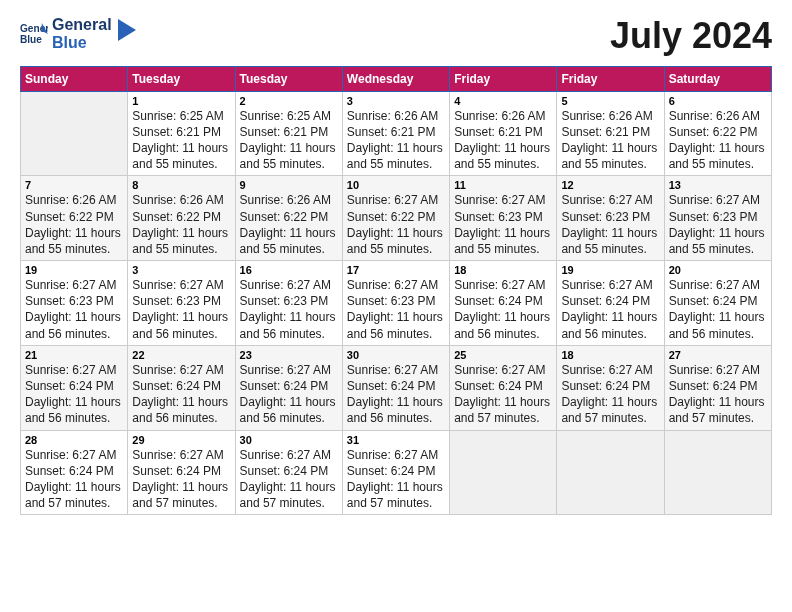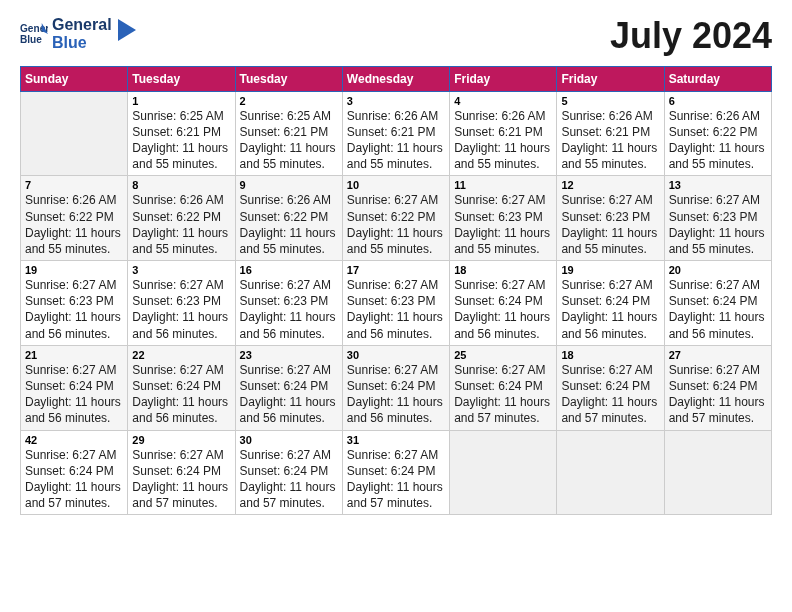--- a/index.html
+++ b/index.html
@@ -318,21 +318,21 @@
           <td>
             <span class="day-num">27</span>
             <div class="day-info" style="white-space: pre-line;">Sunrise: 6:27 AM
 Sunset: 6:24 PM
 Daylight: 11 hours
 and 57 minutes.</div>
           </td>
         </tr>
         <tr>
           <td>
-            <span class="day-num">42</span>
+            <span class="day-num">28</span>
             <div class="day-info" style="white-space: pre-line;">Sunrise: 6:27 AM
 Sunset: 6:24 PM
 Daylight: 11 hours
 and 57 minutes.</div>
           </td>
           <td>
             <span class="day-num">29</span>
             <div class="day-info" style="white-space: pre-line;">Sunrise: 6:27 AM
 Sunset: 6:24 PM
 Daylight: 11 hours

